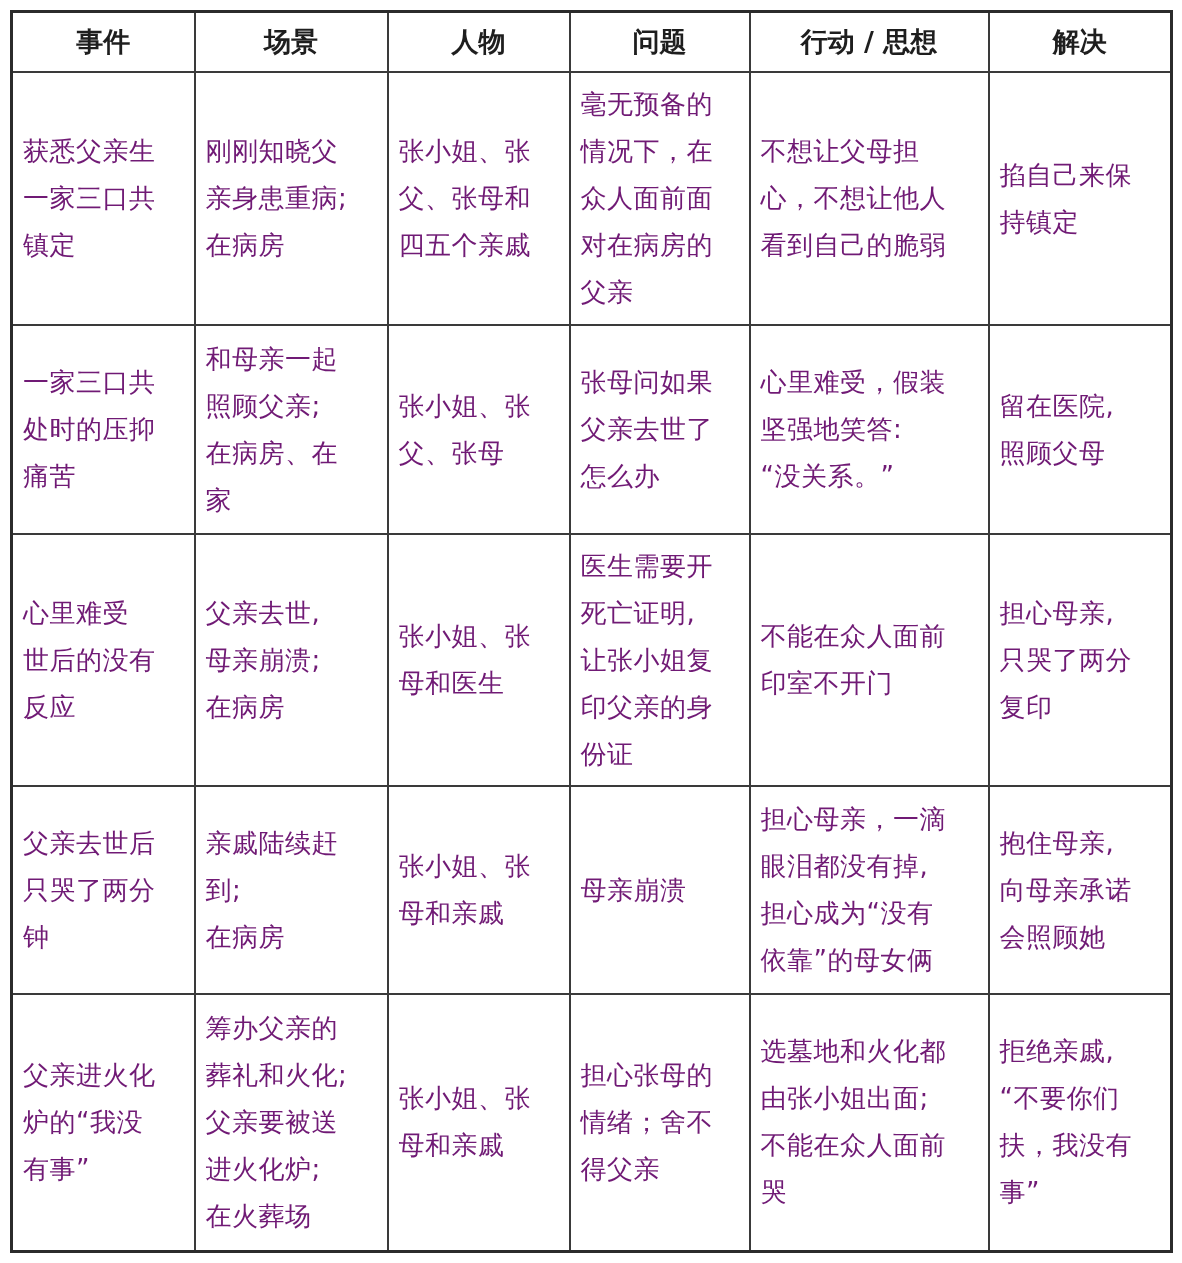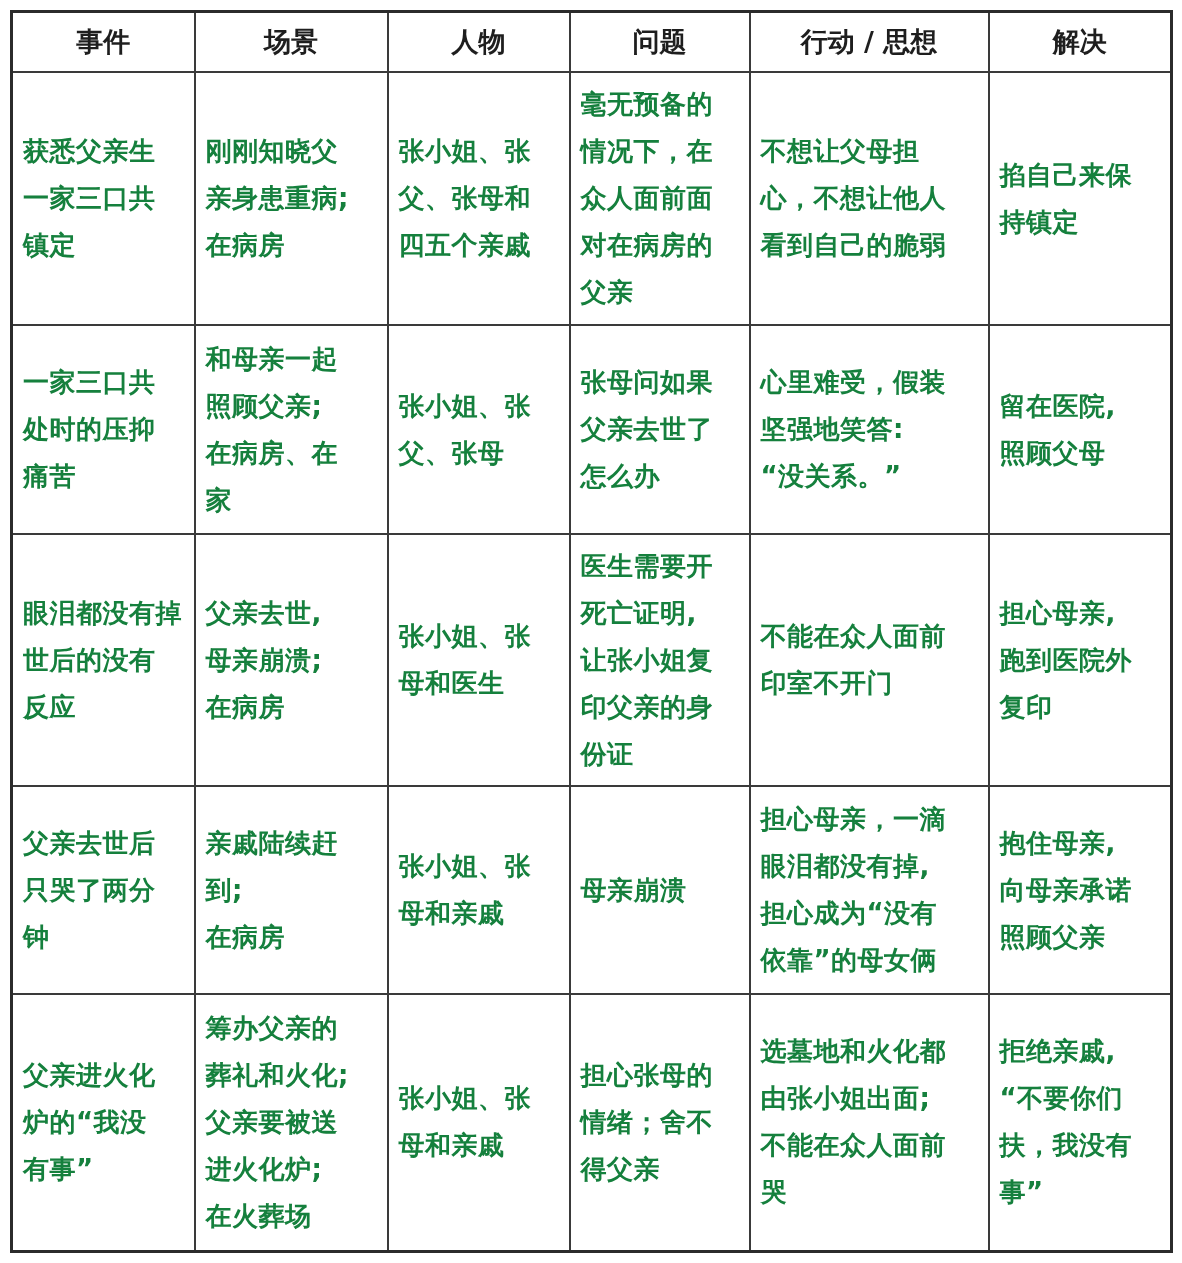--- a/index.html
+++ b/index.html
@@ -16,25 +16,24 @@
     border: 2px solid #3a3a3a;
     padding: 0 10px;
     vertical-align: middle;
     text-align: left;
   }
   table.story th {
     font-size: 27px; font-weight: bold; text-align: center; color: #1e1e1e;
     height: 58px;
   }
   table.story td {
-    font-size: 26px; line-height: 47px; color: #15803d;
+    font-size: 26px; line-height: 47px; color: #701a75;
     letter-spacing: 0.5px;
     white-space: pre-line;
     word-break: break-all;
-    font-weight: bold;
   }
   col.c0 { width: 183px; } col.c1 { width: 193px; } col.c2 { width: 182px; }
   col.c3 { width: 180px; } col.c4 { width: 239px; } col.c5 { width: 183px; }
   tr.r1 { height: 253px; } tr.r2 { height: 209px; } tr.r3 { height: 252px; }
   tr.r4 { height: 208px; } tr.r5 { height: 257px; }
 </style>
 </head>
 <body>
 
 <table class="story">
@@ -91,56 +90,56 @@
       <td>张母问如果
 父亲去世了
 怎么办</td>
       <td>心里难受，假装
 坚强地笑答:
 “没关系。”</td>
       <td>留在医院,
 照顾父母</td>
     </tr>
     <tr class="r3">
-      <td>眼泪都没有掉
+      <td>心里难受
 世后的没有
 反应</td>
       <td>父亲去世,
 母亲崩溃;
 在病房</td>
       <td>张小姐、张
 母和医生</td>
       <td>医生需要开
 死亡证明,
 让张小姐复
 印父亲的身
 份证</td>
       <td>不能在众人面前
 印室不开门</td>
       <td>担心母亲,
-跑到医院外
+只哭了两分
 复印</td>
     </tr>
     <tr class="r4">
       <td>父亲去世后
 只哭了两分
 钟</td>
       <td>亲戚陆续赶
 到;
 在病房</td>
       <td>张小姐、张
 母和亲戚</td>
       <td>母亲崩溃</td>
       <td>担心母亲，一滴
 眼泪都没有掉,
 担心成为“没有
 依靠”的母女俩</td>
       <td>抱住母亲,
 向母亲承诺
-照顾父亲</td>
+会照顾她</td>
     </tr>
     <tr class="r5">
       <td>父亲进火化
 炉的“我没
 有事”</td>
       <td>筹办父亲的
 葬礼和火化;
 父亲要被送
 进火化炉;
 在火葬场</td>

